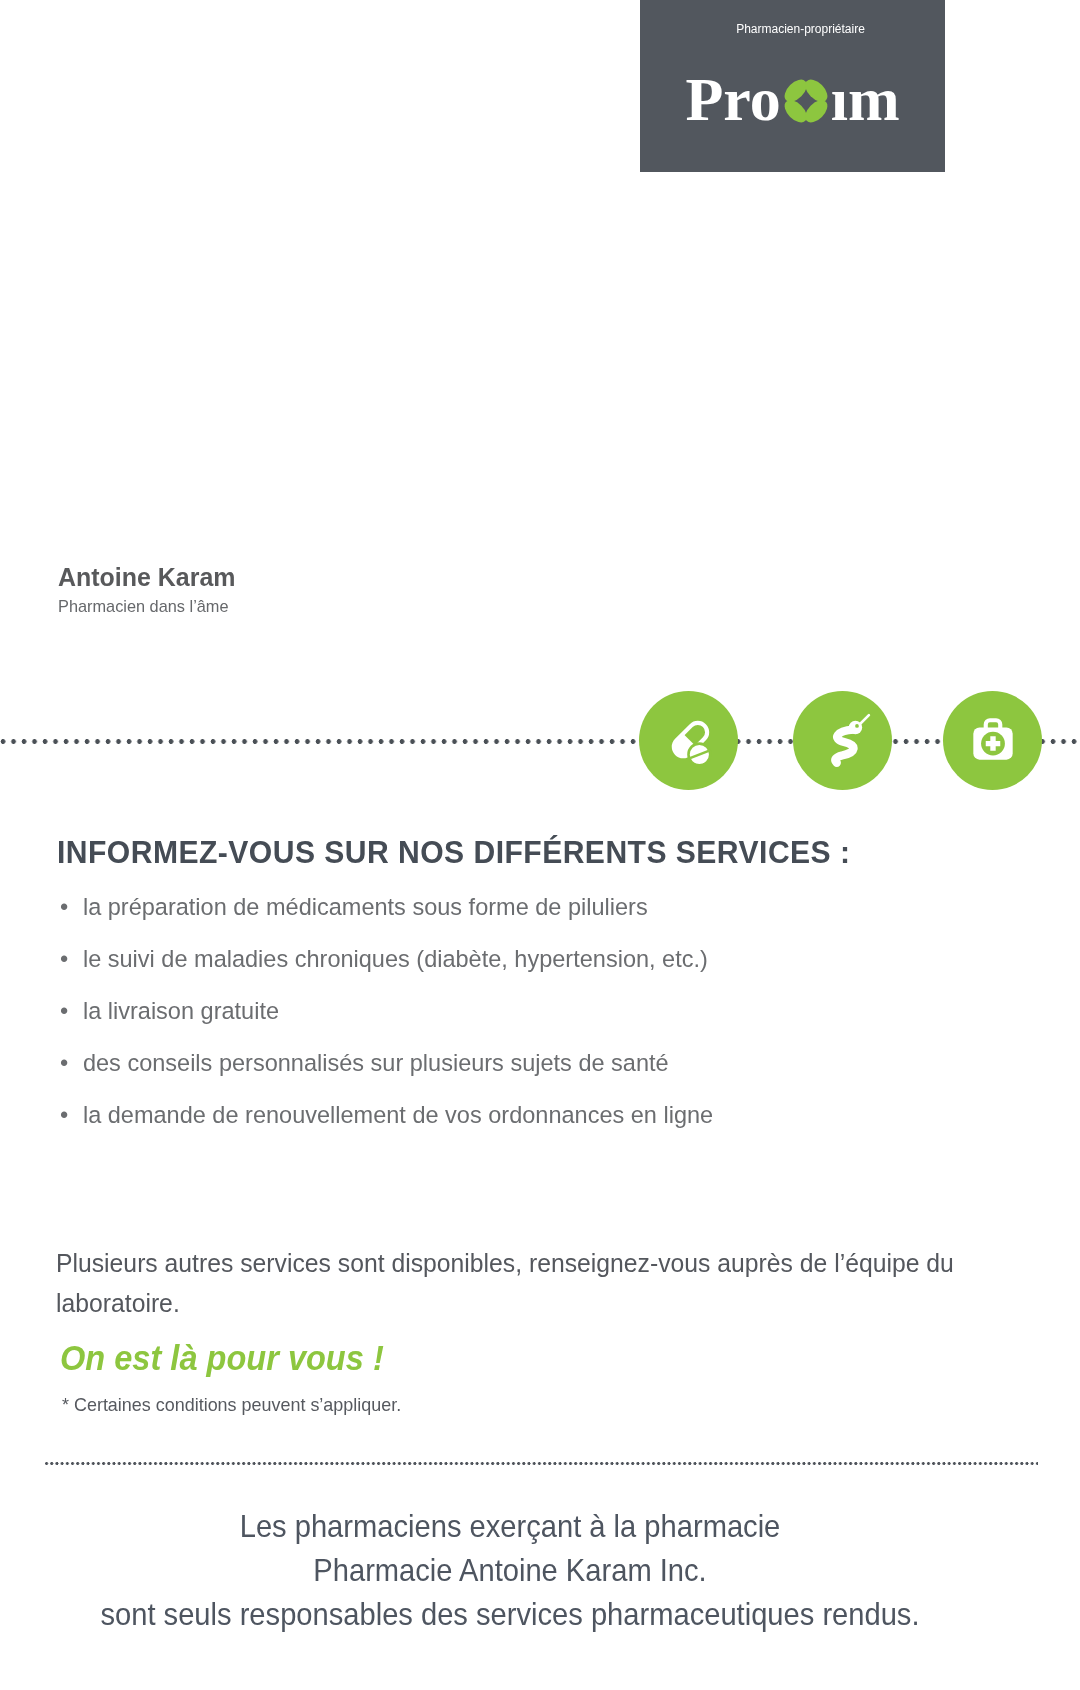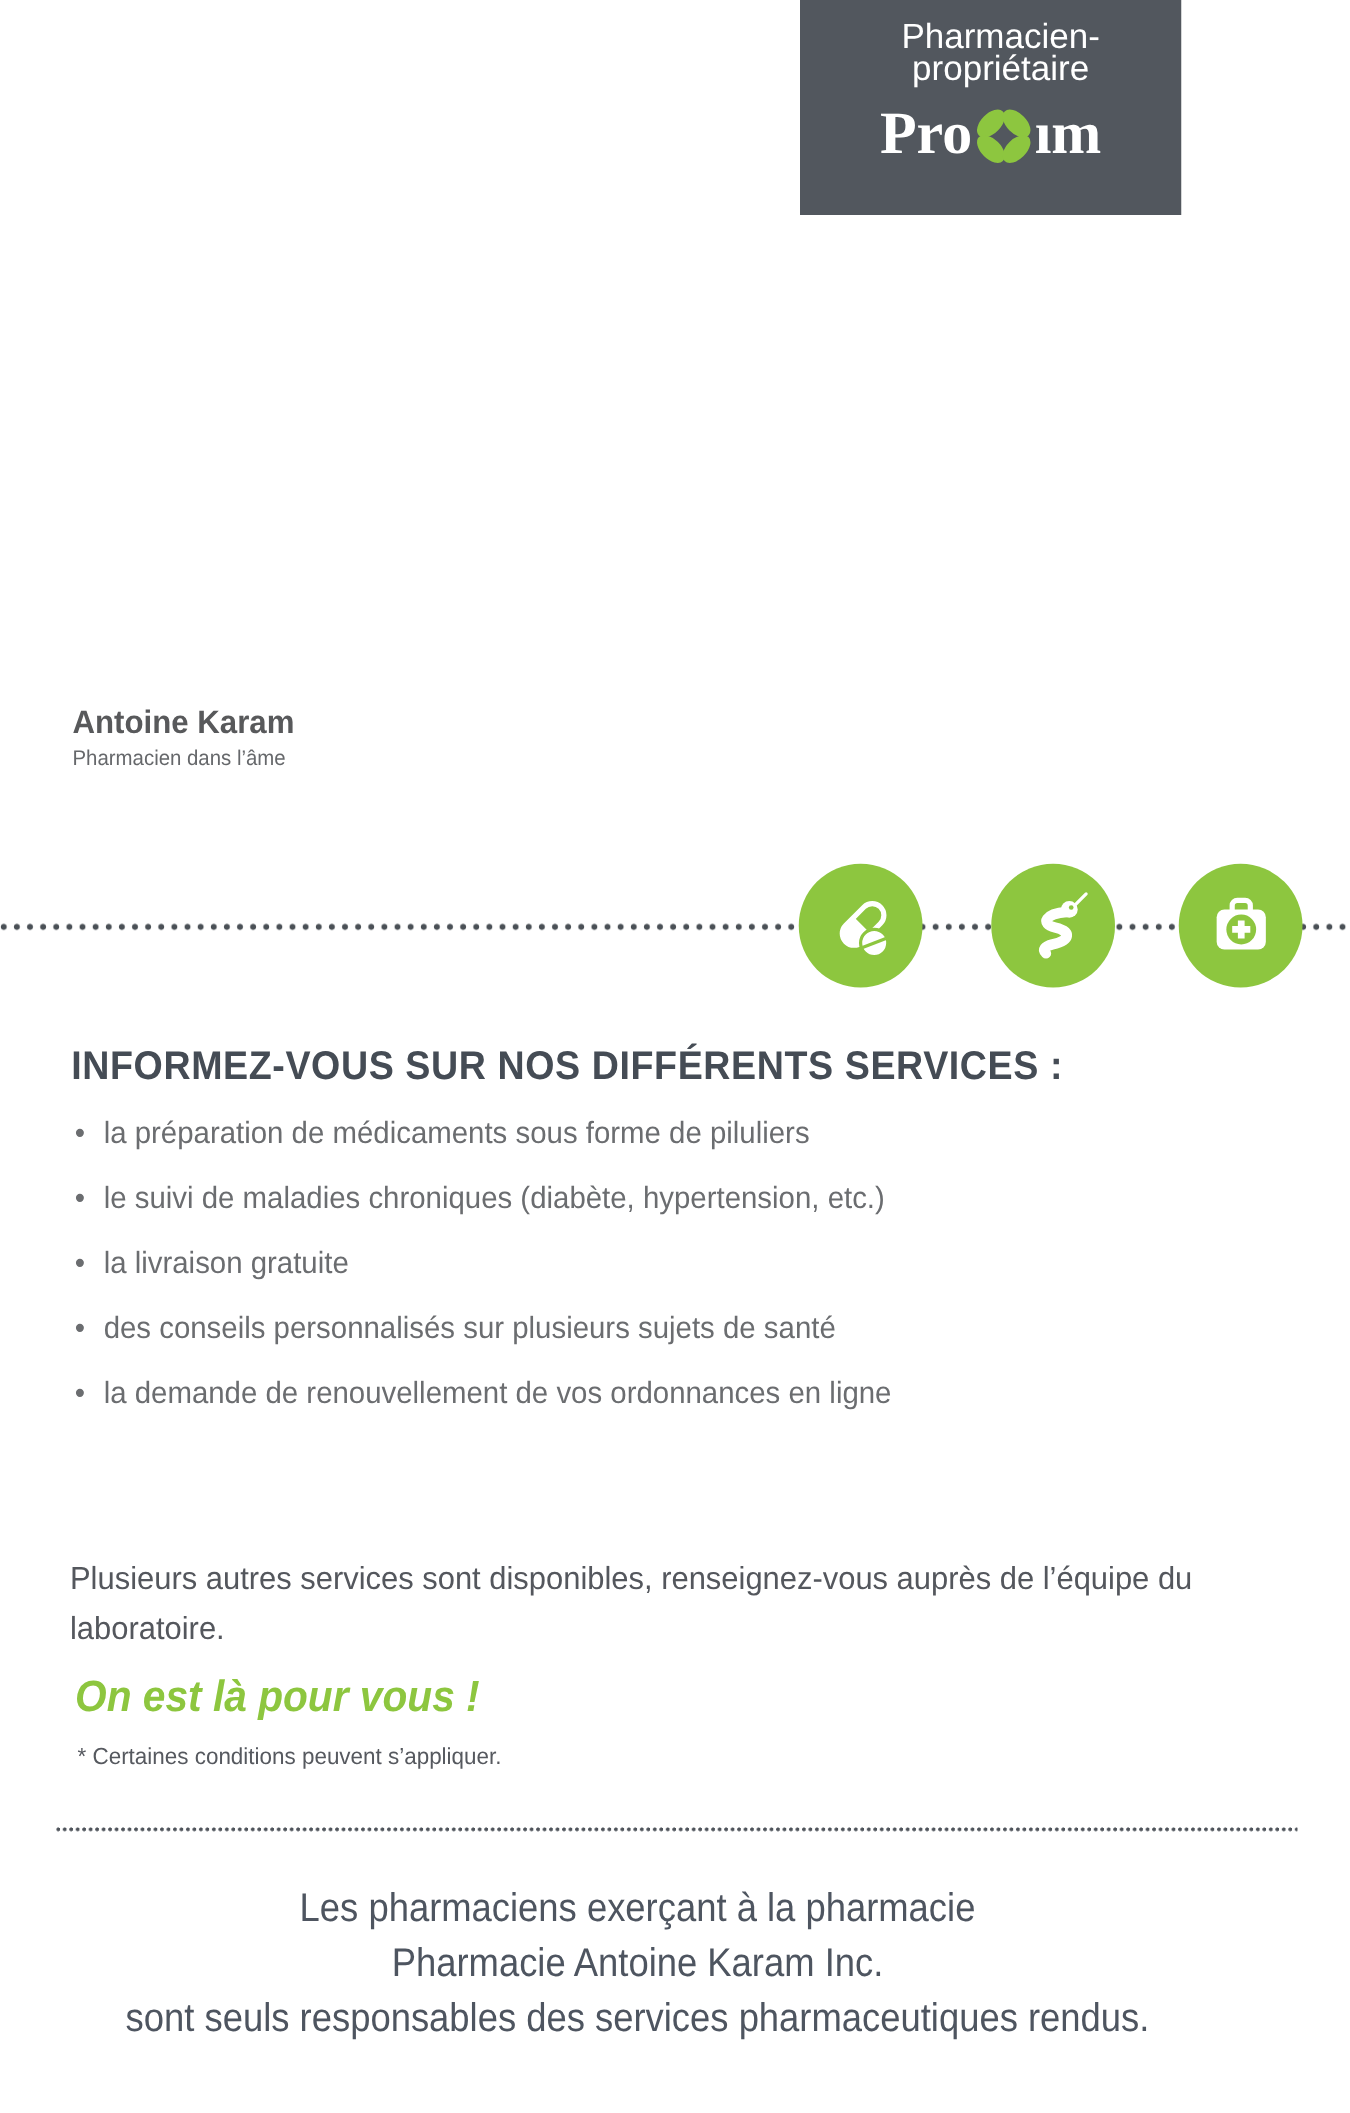--- a/index.html
+++ b/index.html
@@ -12,27 +12,27 @@
   }
 
   
   .badge{
     position:absolute;left:640px;top:0;
     width:305px;height:172px;
     background:#52575E;
     text-align:center;
     color:#ffffff;
   }
-  .badge-line{font-size:28px;line-height:26px;padding-left:16px;}
+  .badge-line{font-size:12px;line-height:26px;padding-left:16px;}
   .badge-line.first{padding-top:16px;}
   .logo{
-    margin-top:8px;
+    margin-top:26px;
     display:flex;align-items:center;justify-content:center;
     font-family:"Liberation Serif",serif;
-    font-weight:bold;font-size:48px;color:#ffffff;
+    font-weight:bold;font-size:62px;color:#ffffff;
     line-height:62px;
   }
   .logo svg{margin:4px -3px 0 -3px;display:block;}
 
   
   .pharmacist{position:absolute;left:58px;top:561px;transform:scaleX(.96);transform-origin:left top;}
   .pharm-name{font-size:26px;font-weight:bold;color:#58595B;line-height:32px;}
   .pharm-tagline{font-size:17px;color:#66686B;line-height:24px;margin-top:2px;}
 
   

